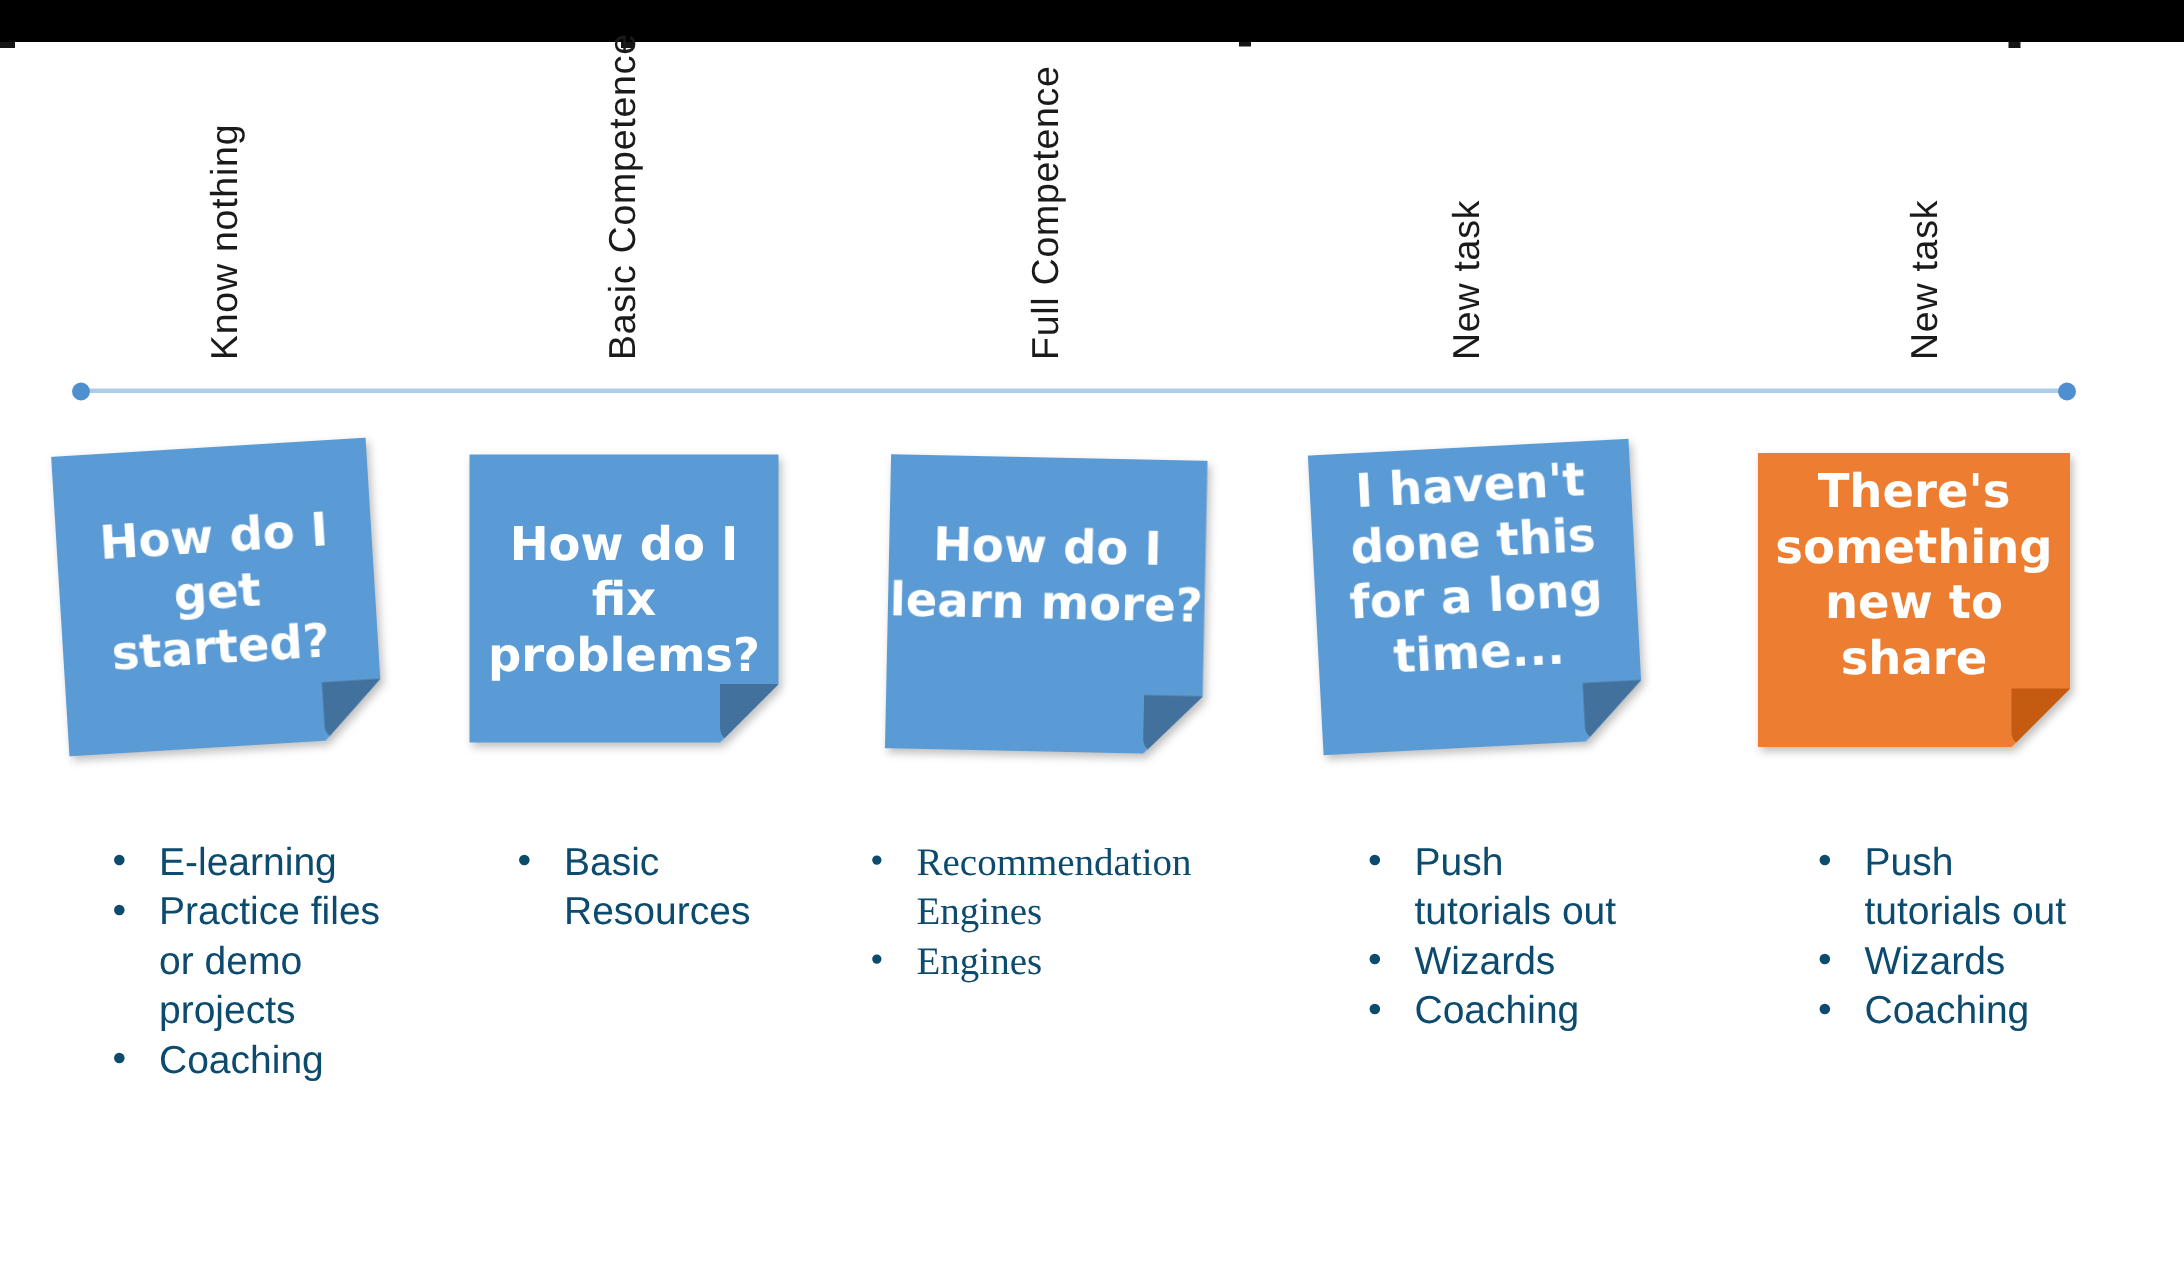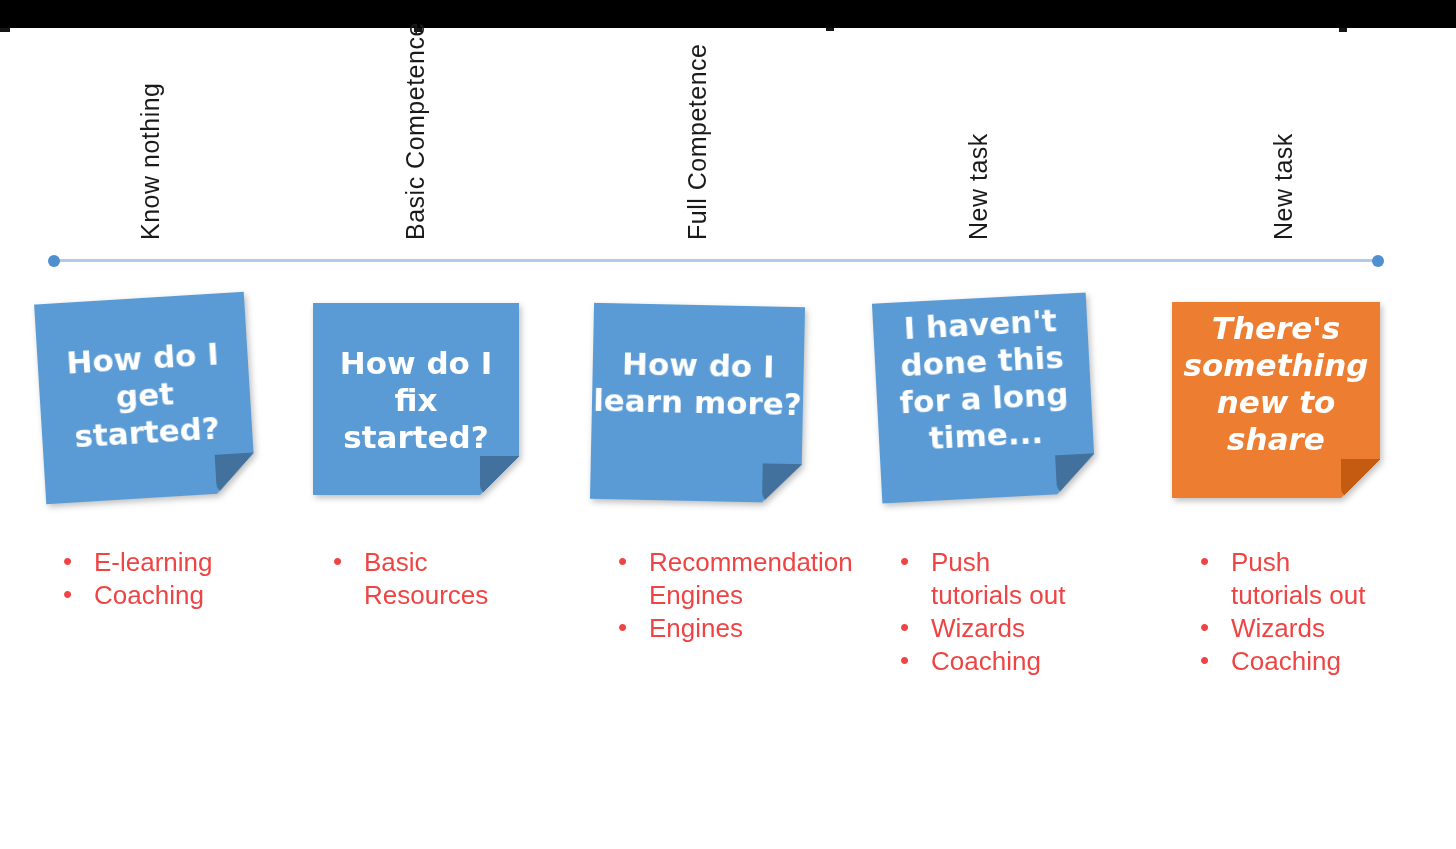--- a/index.html
+++ b/index.html
@@ -30,22 +30,22 @@
   .note-blue::after{background:linear-gradient(315deg,transparent 49.5%,#41719c 50%);}
   .note-orange::after{background:linear-gradient(315deg,transparent 49.5%,#c55a11 50%);}
   .note-text{
     white-space:pre-line;text-align:center;color:#ffffff;
     font-weight:bold;font-size:31px;line-height:37px;
     font-family:"DejaVu Sans",sans-serif;
   }
   .pad-mid{padding-top:42px;}
   .pad-top{padding-top:8px;}
   .bullets{
-    position:absolute;top:542px;margin:4px;padding:0;list-style:none;
-    font-size:26px;line-height:33px;color:#ef4444;
+    position:absolute;top:542px;margin:16px;padding:0;list-style:none;
+    font-size:26px;line-height:33px;color:#0c4a6e;
   }
   .bullets li{position:relative;padding-left:33px;white-space:pre-line;}
   .bullets li::before{content:"\2022";position:absolute;left:2px;top:-1px;font-size:26px;}
 </style>
 </head>
 <body>
 
 <div class="canvas">
 
   <div class="top-bar"></div>
@@ -63,48 +63,51 @@
   <div class="timeline-line"></div>
   <div class="timeline-dot dot-left"></div>
   <div class="timeline-dot dot-right"></div>
 
   <div class="note note-blue" style="left:40px;top:298px;width:210px;height:200px;transform:rotate(-3.5deg);">
     <div class="note-text pad-mid">How do I get
 started?</div>
   </div>
   <div class="note note-blue" style="left:313px;top:303px;width:206px;height:192px;">
     <div class="note-text pad-mid">How do I fix
-started?</div>
+problems?</div>
   </div>
   <div class="note note-blue" style="left:592px;top:305px;width:211px;height:196px;transform:rotate(1.2deg);">
     <div class="note-text pad-mid">How do I
 learn more?</div>
   </div>
   <div class="note note-blue" style="left:877px;top:298px;width:214px;height:200px;transform:rotate(-3deg);">
     <div class="note-text pad-top">I haven't
 done this
 for a long
 time...</div>
   </div>
-  <div class="note note-orange" style="left:1172px;top:302px;width:208px;height:196px;font-style:italic;">
+  <div class="note note-orange" style="left:1172px;top:302px;width:208px;height:196px;">
     <div class="note-text pad-top">There's
 something
 new to
 share</div>
   </div>
 
   <ul class="bullets" style="left:57px;width:190px;">
     <li>E-learning</li>
+    <li>Practice files
+or demo
+projects</li>
     <li>Coaching</li>
   </ul>
   <ul class="bullets" style="left:327px;width:185px;">
     <li>Basic
 Resources</li>
   </ul>
-  <ul class="bullets" style="left:612px;width:225px;">
+  <ul class="bullets" style="left:562px;width:225px;font-family:Liberation Serif, serif;">
     <li>Recommendation
 Engines</li>
     <li>Engines</li>
   </ul>
   <ul class="bullets" style="left:894px;width:180px;">
     <li>Push
 tutorials out</li>
     <li>Wizards</li>
     <li>Coaching</li>
   </ul>

